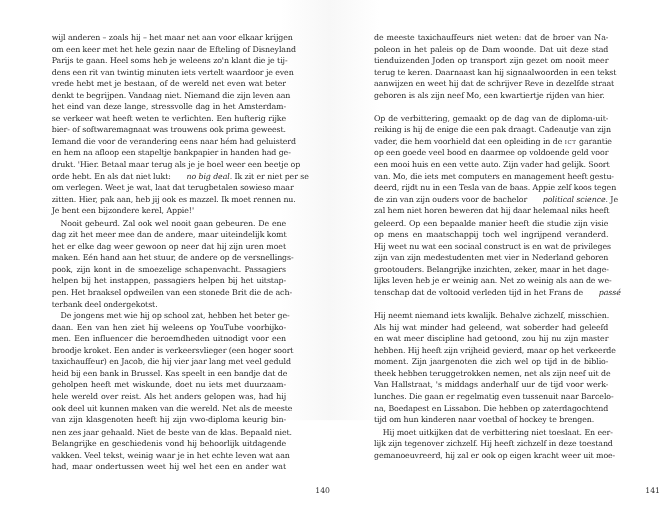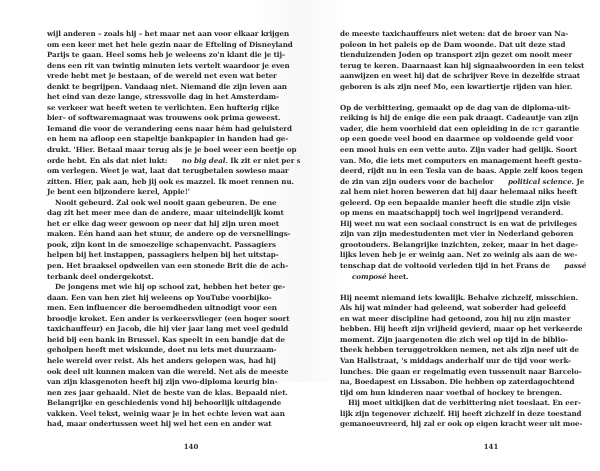--- a/index.html
+++ b/index.html
@@ -3,38 +3,38 @@
 <meta charset="utf-8">
 <style>
   html, body { margin: 0; padding: 0; }
   body {
     width: 600px; height: 471px; overflow: hidden;
     background: #ffffff;
     font-family: "DejaVu Serif", serif;
     color: #2a2a2a;
   }
   .spread { position: relative; width: 600px; height: 471px; display: flex; }
-  .page { position: relative; width: 300px; height: 382px; background: #ffffff; font-weight: bold; }
+  .page { position: relative; width: 300px; height: 382px; background: #ffffff; }
   .page.left { background: linear-gradient(to right, #ffffff 85%, #f7f7f7 100%); }
   .page.right { background: linear-gradient(to left, #ffffff 85%, #f7f7f7 100%); }
   .text {
     position: absolute; top: 29px; width: 213px;
     font-size: 7.15px; line-height: 10.55px;
     text-align: justify; letter-spacing: -0.08px;
     hyphens: manual;
   }
   .left .text { left: 47px; }
   .right .text { left: 340px; left: 40px; }
   .line { display: block; white-space: nowrap; text-align-last: justify; text-align: justify; height: 10.55px; overflow: visible; }
   .line.last { text-align-last: left; }
   .line.indent { text-indent: 8px; }
   .gap { display: block; height: 10.55px; }
   .folio {
-    position: absolute; top: 442px; width: 300px; text-align: center;
-    font-size: 7px; color: #333; padding-left: 41px;
+    position: absolute; top: 442px; width: 300px; text-align: right;
+    font-size: 7px; color: #333;
   }
   em { font-style: italic; margin-left: 12px; }
   .sc { font-variant: small-caps; letter-spacing: 0.6px; }
 </style>
 </head>
 <body>
 
 <div class="spread">
   <div class="page left">
     <div class="text">
@@ -106,21 +106,20 @@
           <span class="line">deerd, rijdt nu in een Tesla van de baas. Appie zelf koos tegen</span>
           <span class="line">de zin van zijn ouders voor de bachelor <em>political science</em>. Je</span>
           <span class="line">zal hem niet horen beweren dat hij daar helemaal niks heeft</span>
           <span class="line">geleerd. Op een bepaalde manier heeft die studie zijn visie</span>
           <span class="line">op mens en maatschappij toch wel ingrijpend veranderd.</span>
           <span class="line">Hij weet nu wat een sociaal construct is en wat de privileges</span>
           <span class="line">zijn van zijn medestudenten met vier in Nederland geboren</span>
           <span class="line">grootouders. Belangrijke inzichten, zeker, maar in het dage-</span>
           <span class="line">lijks leven heb je er weinig aan. Net zo weinig als aan de we-</span>
           <span class="line">tenschap dat de voltooid verleden tijd in het Frans de <em>passé</em></span>
-          <span class="line last"><em>composé</em> heet.</span>
         </div>
         <span class="gap"></span>
         <div>
           <span class="line">Hij neemt niemand iets kwalijk. Behalve zichzelf, misschien.</span>
           <span class="line">Als hij wat minder had geleend, wat soberder had geleefd</span>
           <span class="line">en wat meer discipline had getoond, zou hij nu zijn master</span>
           <span class="line">hebben. Hij heeft zijn vrijheid gevierd, maar op het verkeerde</span>
           <span class="line">moment. Zijn jaargenoten die zich wel op tijd in de biblio-</span>
           <span class="line">theek hebben teruggetrokken nemen, net als zijn neef uit de</span>
           <span class="line">Van Hallstraat, 's middags anderhalf uur de tijd voor werk-</span>

